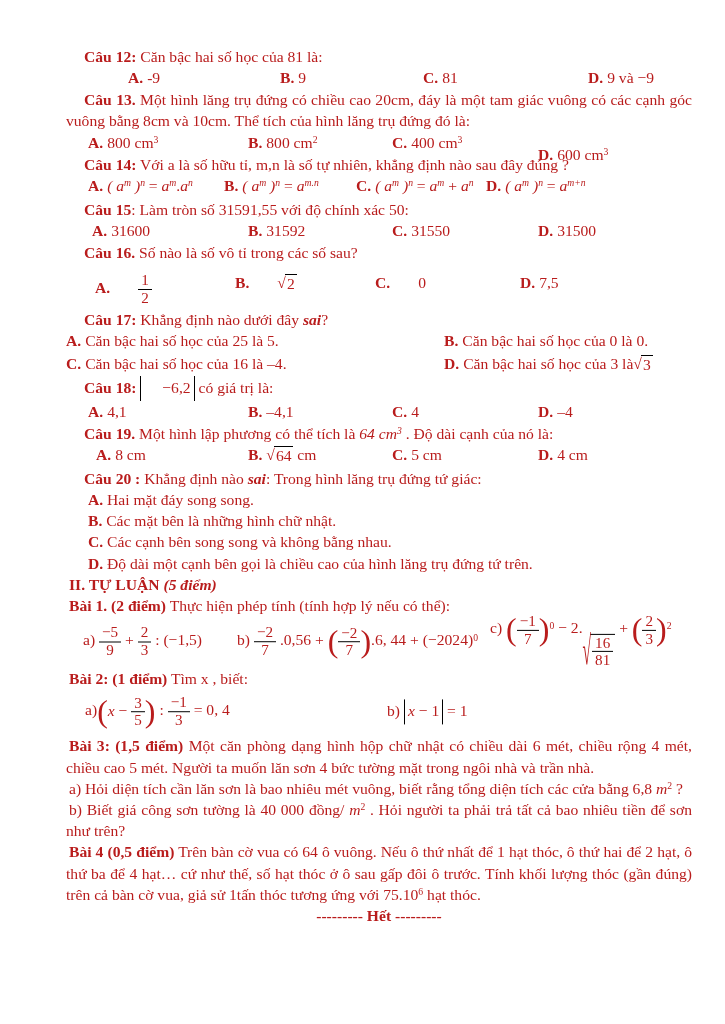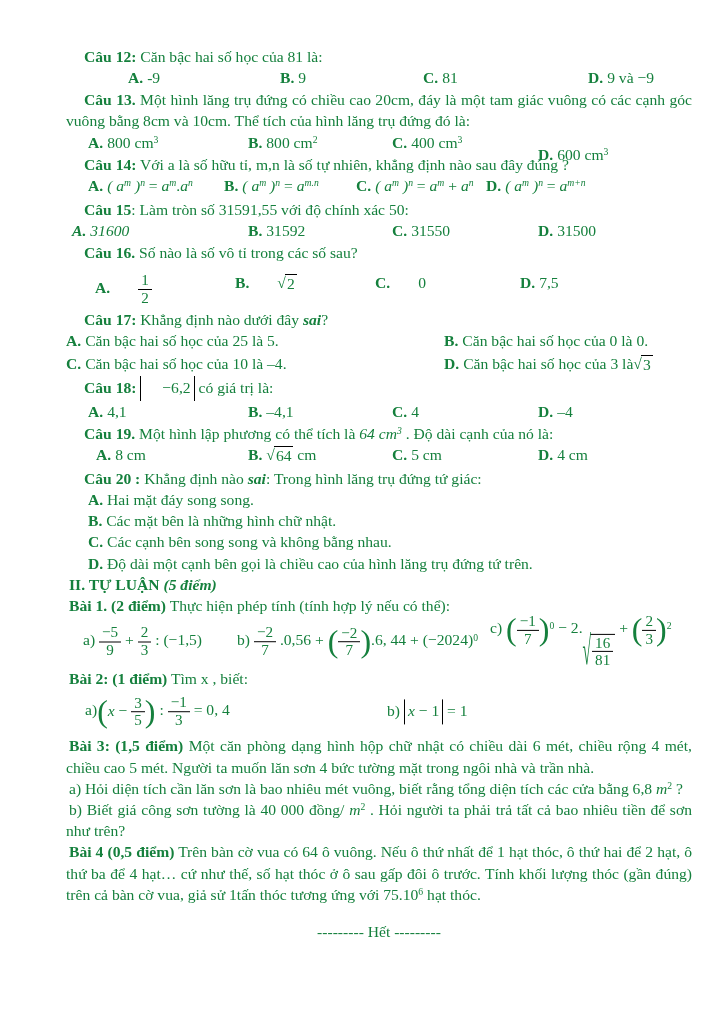--- a/index.html
+++ b/index.html
@@ -1,18 +1,18 @@
 <!DOCTYPE html>
 <html><head>
 <meta charset="utf-8">
 <style>
   html,body{margin:0;padding:0;background:#fff;}
   .page{position:relative;width:725px;height:1024px;background:#fff;box-sizing:border-box;
         padding:46px 33px 0 66px;font-family:"Liberation Serif",serif;font-size:15.6px;
-        line-height:21.2px;color:#15803d;overflow:hidden;}
+        line-height:21.2px;color:#b91c1c;overflow:hidden;}
   p{margin:0;}
   .qh{text-align:justify;text-indent:18px;}
   .ep{text-align:justify;text-indent:3px;}
   .li{margin-left:22px;}
   .orow{position:relative;}
   .opt{position:absolute;white-space:nowrap;top:0;}
   .okey{font-weight:700;}
   .oval{margin-left:4px;}
   sup{font-size:62%;line-height:0;position:relative;vertical-align:baseline;top:-0.48em;}
   .mi{font-style:italic;}
@@ -26,21 +26,21 @@
   .sc{border-top:1px solid #000;padding:0 2px;line-height:1.15;}
   .sqrt.tall{vertical-align:-0.85em;}
   .tall .sg{transform:scaleY(2.6);transform-origin:55% 15%;line-height:1;}
   .tall .sc{line-height:normal;}
   .tall .sc .frac{vertical-align:baseline;}
   .pw{display:inline-flex;align-items:center;vertical-align:middle;}
   .bp{font-size:2.05em;font-weight:400;line-height:0.85;}
   .pc{display:inline-block;}
   .pc .frac{vertical-align:middle;}
   .abs{display:inline-block;border-left:1.2px solid #000;border-right:1.2px solid #000;padding:1px 3px 2px;}
-  .footer{text-align:center;font-weight:400;margin-top:16px;}
+  .footer{text-align:center;font-weight:700;}
 </style>
 </head>
 <body>
 
 <div class="page">
   <div id="mcq-section">
       <div>
         <p class="qh"><span class="mb">Câu 12:</span><span class="mt"> Căn bậc hai số học của 81 là:</span></p>
         <div class="orow" style="height: 22px;">
           <span class="opt" style="left: 62px;"><span class="okey">A.</span><span class="oval"><span class="mt">-9</span></span></span>
@@ -63,21 +63,21 @@
         <div class="orow" style="height: 24px;">
           <span class="opt" style="left: 22px;"><span class="okey">A.</span><span class="oval"><span class="mi">( a</span><sup class="mi">m</sup><span class="mi"> )</span><sup class="mi">n</sup><span class="mt"> = </span><span class="mi">a</span><sup class="mi">m</sup><span class="mt">.</span><span class="mi">a</span><sup class="mi">n</sup></span></span>
           <span class="opt" style="left: 158px;"><span class="okey">B.</span><span class="oval"><span class="mi">( a</span><sup class="mi">m</sup><span class="mi"> )</span><sup class="mi">n</sup><span class="mt"> = </span><span class="mi">a</span><sup class="mi">m.n</sup></span></span>
           <span class="opt" style="left: 290px;"><span class="okey">C.</span><span class="oval"><span class="mi">( a</span><sup class="mi">m</sup><span class="mi"> )</span><sup class="mi">n</sup><span class="mt"> = </span><span class="mi">a</span><sup class="mi">m</sup><span class="mt"> + </span><span class="mi">a</span><sup class="mi">n</sup></span></span>
           <span class="opt" style="left: 420px;"><span class="okey">D.</span><span class="oval"><span class="mi">( a</span><sup class="mi">m</sup><span class="mi"> )</span><sup class="mi">n</sup><span class="mt"> = </span><span class="mi">a</span><sup class="mi">m+n</sup></span></span>
         </div>
       </div>
       <div>
         <p class="qh"><span class="mb">Câu 15</span><span class="mt">: Làm tròn số 31591,55 với độ chính xác 50:</span></p>
         <div class="orow" style="height: 22px;">
-          <span class="opt" style="left: 6px; font-style: italic;"><span class="okey">A.</span><span class="oval"><span class="mt">31600</span></span></span>
+          <span class="opt" style="left: 26px;"><span class="okey">A.</span><span class="oval"><span class="mt">31600</span></span></span>
           <span class="opt" style="left: 182px;"><span class="okey">B.</span><span class="oval"><span class="mt">31592</span></span></span>
           <span class="opt" style="left: 326px;"><span class="okey">C.</span><span class="oval"><span class="mt">31550</span></span></span>
           <span class="opt" style="left: 472px;"><span class="okey">D.</span><span class="oval"><span class="mt">31500</span></span></span>
         </div>
       </div>
       <div>
         <p class="qh"><span class="mb">Câu 16.</span><span class="mt"> Số nào là số vô tỉ trong các số sau?</span></p>
         <div class="orow" style="height: 46px;">
           <span class="opt" style="left: 29px; top: 9px;"><span class="okey">A.</span><span class="oval" style="margin-left: 28px;"><span class="frac"><span class="fn">1</span><span class="fd">2</span></span></span></span>
           <span class="opt" style="left: 169px; top: 9px;"><span class="okey">B.</span><span class="oval" style="margin-left: 28px;"><span class="sqrt">
@@ -88,21 +88,21 @@
           <span class="opt" style="left: 454px; top: 9px;"><span class="okey">D.</span><span class="oval" style=""><span class="mt">7,5</span></span></span>
         </div>
       </div>
       <div>
         <p class="qh"><span class="mb">Câu 17:</span><span class="mt"> Khẳng định nào dưới đây </span><span class="mbi">sai</span><span class="mt">?</span></p>
         <div class="orow" style="height: 23px;">
           <span class="opt" style="left: 0px;"><span class="okey">A.</span><span class="oval"><span class="mt">Căn bậc hai số học của 25 là 5.</span></span></span>
           <span class="opt" style="left: 378px;"><span class="okey">B.</span><span class="oval"><span class="mt">Căn bậc hai số học của 0 là 0.</span></span></span>
         </div>
         <div class="orow" style="height: 23px;">
-          <span class="opt" style="left: 0px;"><span class="okey">C.</span><span class="oval"><span class="mt">Căn bậc hai số học của 10 là –4.</span></span></span>
+          <span class="opt" style="left: 0px;"><span class="okey">C.</span><span class="oval"><span class="mt">Căn bậc hai số học của 16 là –4.</span></span></span>
           <span class="opt" style="left: 378px;"><span class="okey">D.</span><span class="oval"><span class="mt">Căn bậc hai số học của 3 là</span><span class="sqrt">
                 <span class="sg">√</span>
                 <span class="sc"><span class="mt">3</span></span>
               </span></span></span>
         </div>
       </div>
       <div>
         <p class="qh"><span class="mb">Câu 18: </span><span class="abs"><span class="mt">−6,2</span></span><span class="mt"> có giá trị là:</span></p>
         <div class="orow" style="height: 22px;">
           <span class="opt" style="left: 22px;"><span class="okey">A.</span><span class="oval"><span class="mt">4,1</span></span></span>

